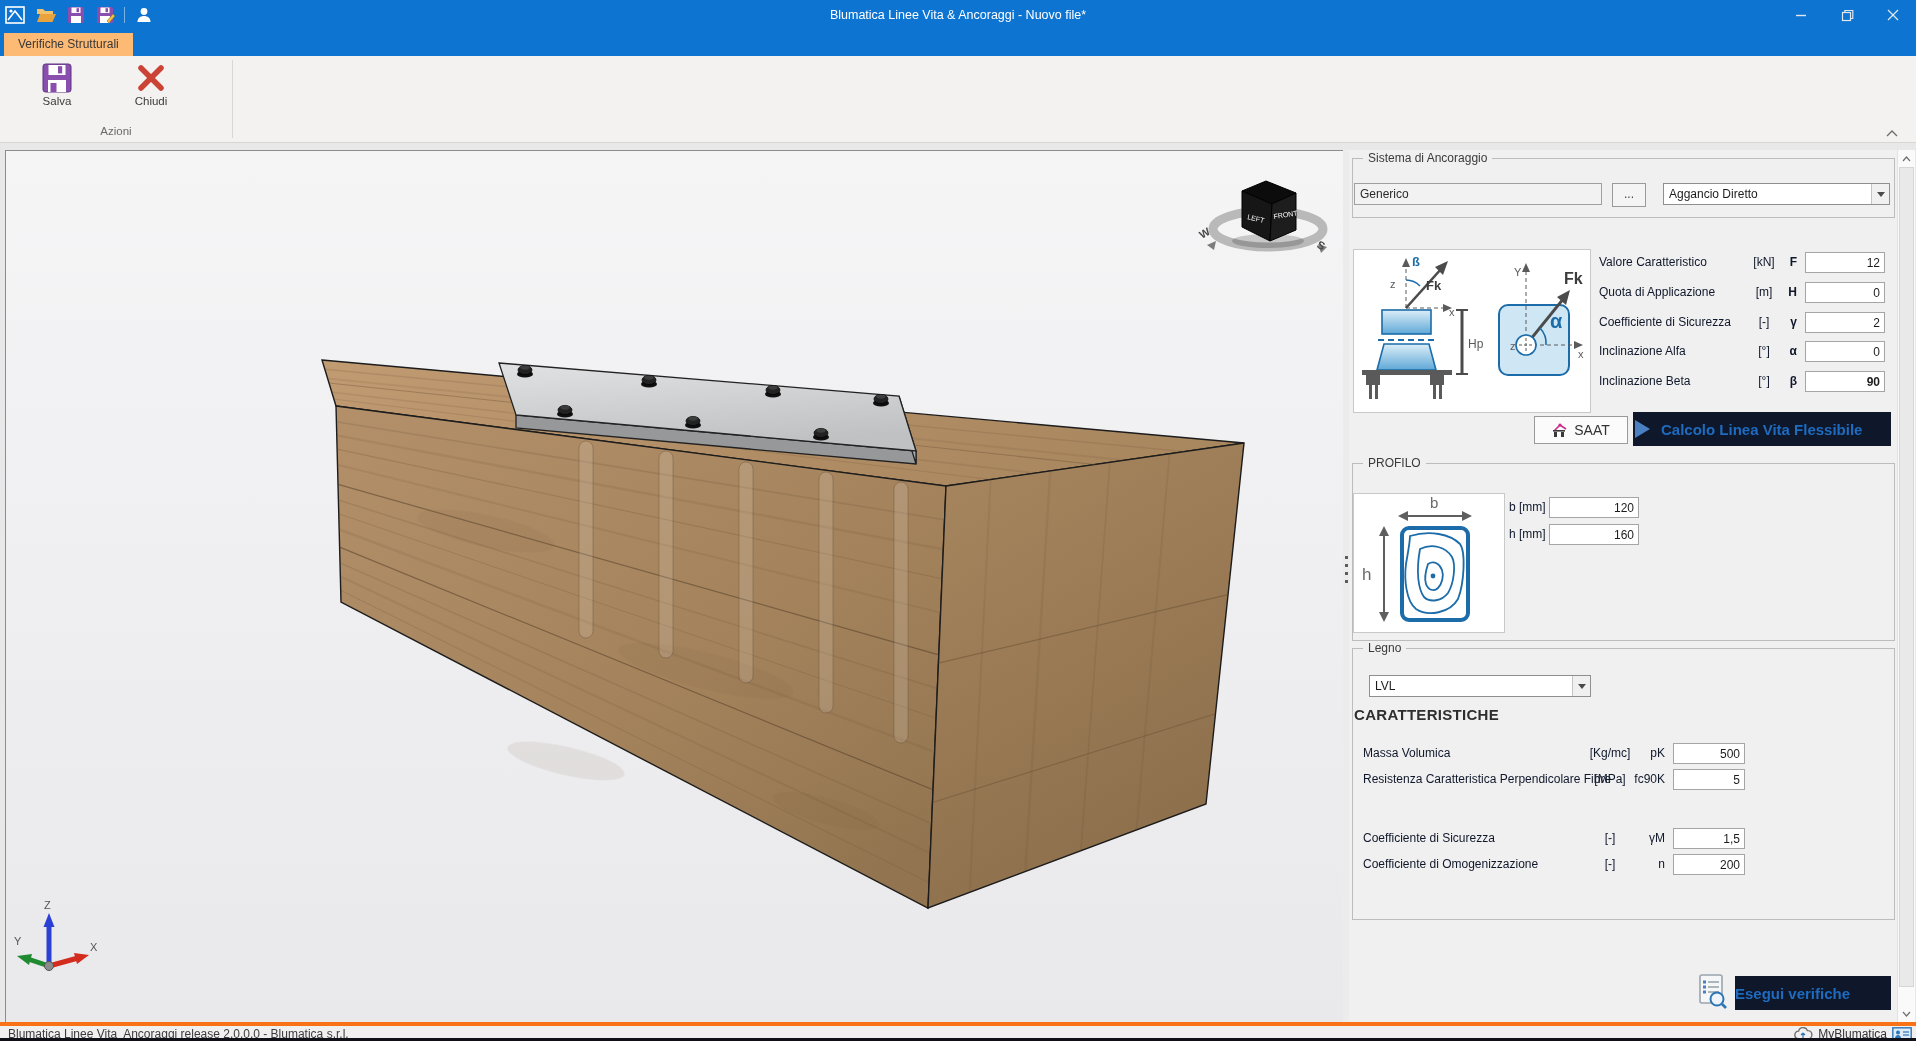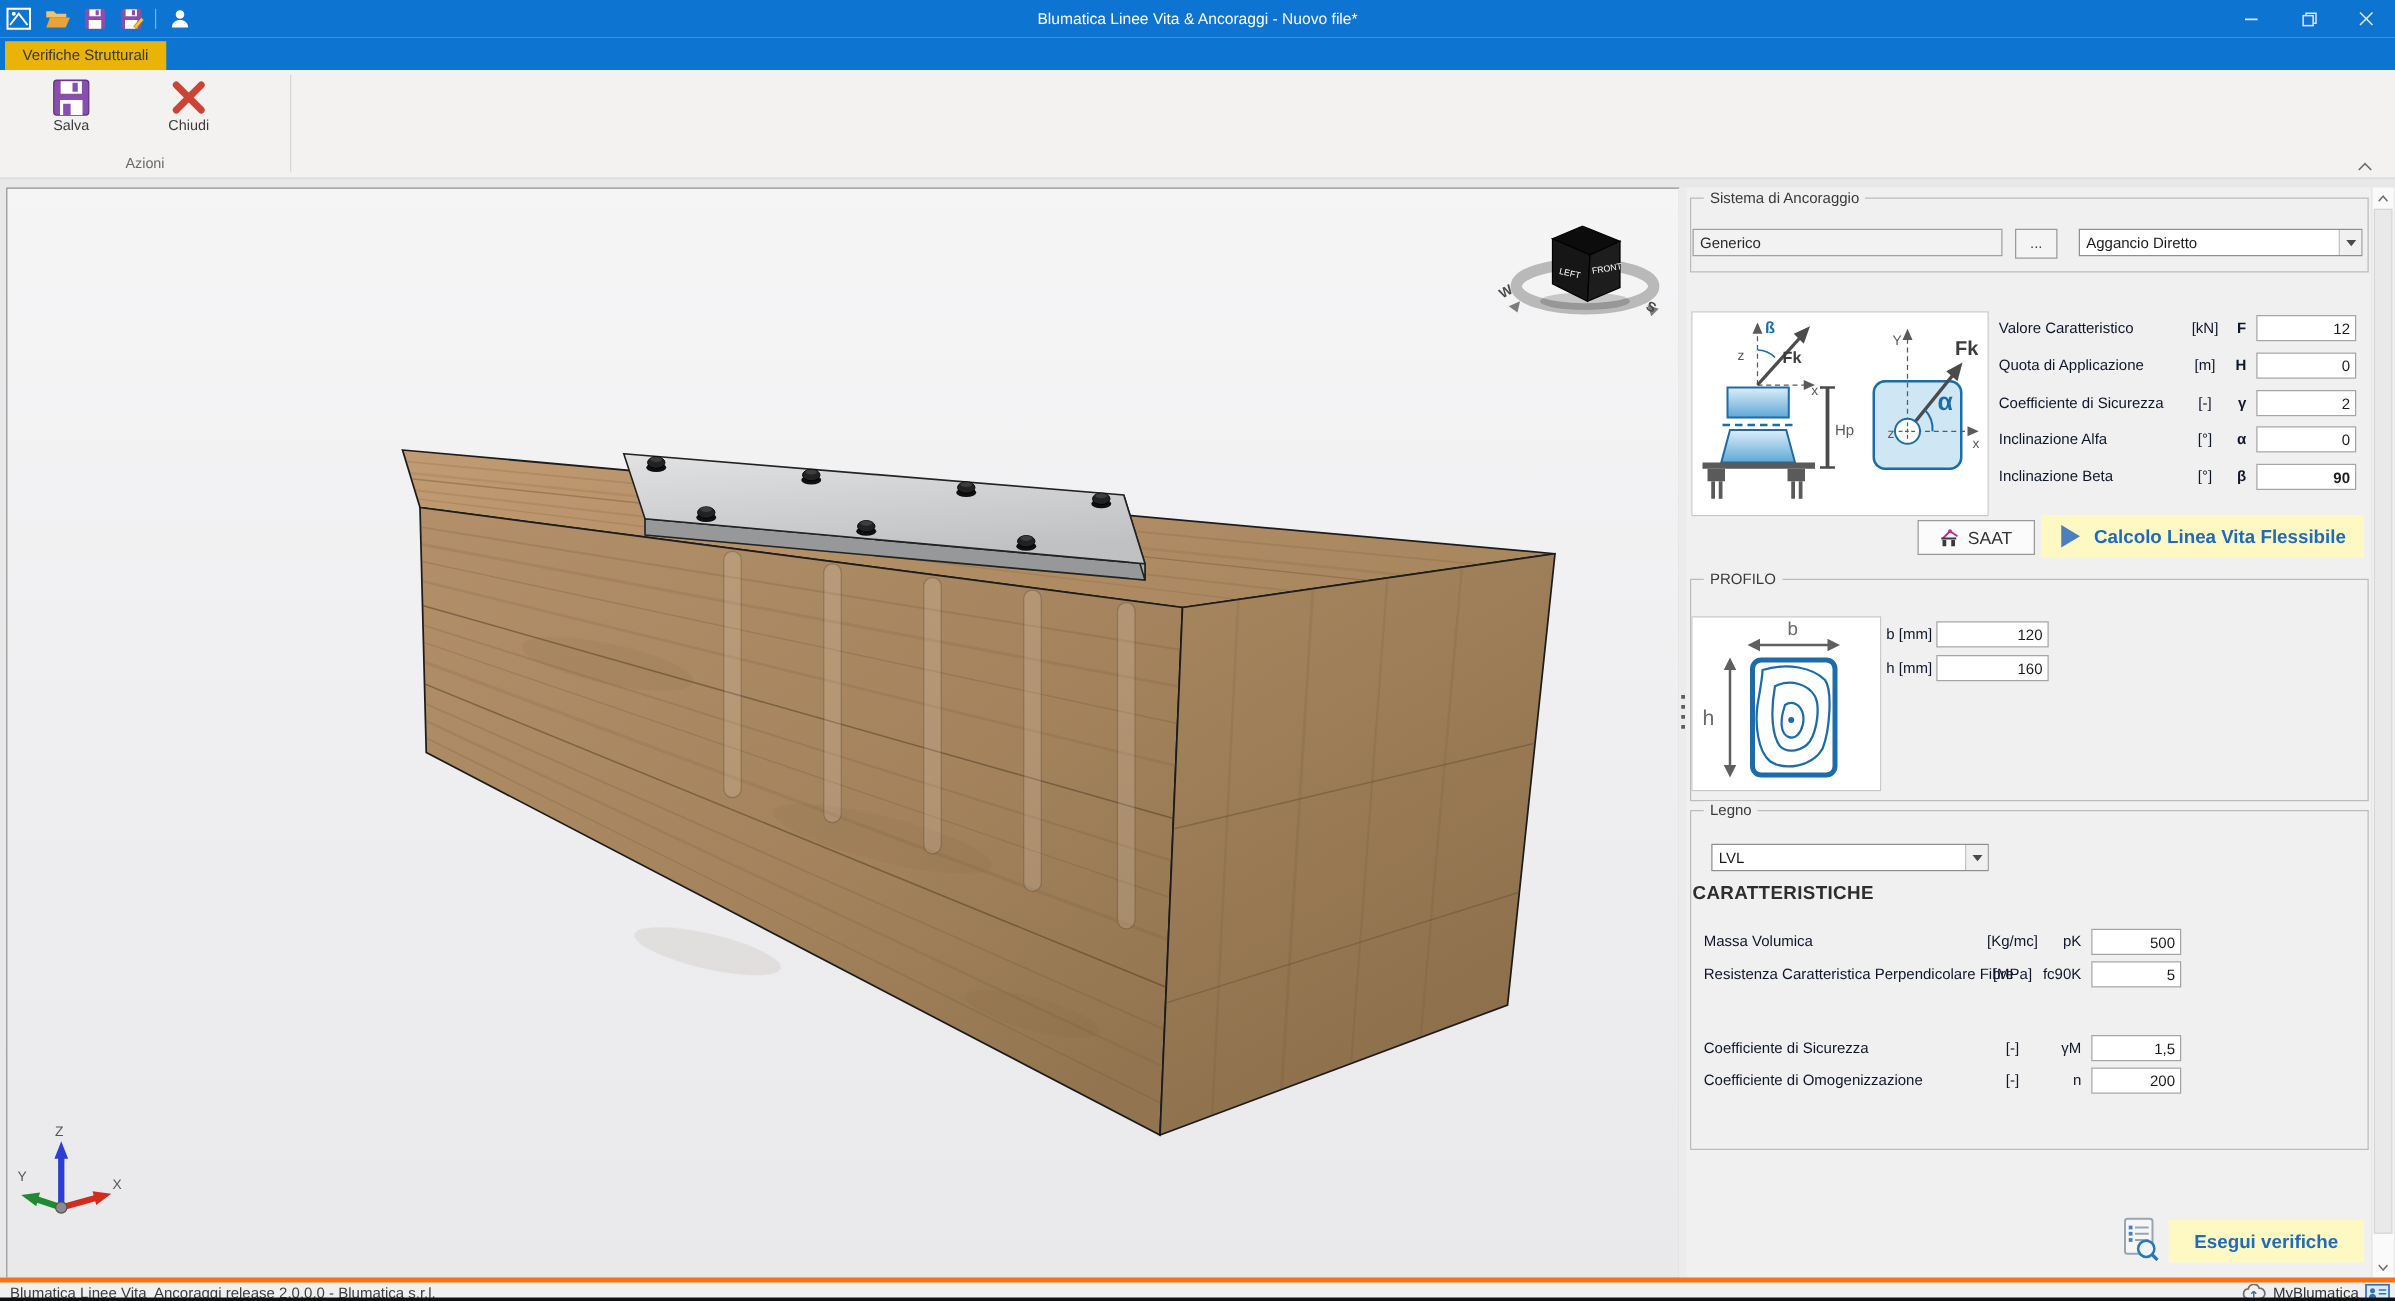--- a/index.html
+++ b/index.html
@@ -7,21 +7,21 @@
        font-family:"Liberation Sans", sans-serif;background:#e8e8e8;-webkit-font-smoothing:antialiased;}
   .abs{position:absolute;}
   
   #titlebar{left:0;top:0;width:1916px;height:30px;background:#0d74d1;}
   #qat{left:4px;top:4px;height:22px;display:flex;align-items:center;gap:9px;}
   #title-text{left:0;top:0;width:1916px;height:30px;text-align:center;line-height:30px;
               color:#fff;font-size:12.5px;}
   .winbtn{top:0;width:46px;height:30px;display:flex;align-items:center;justify-content:center;}
   
   #tabstrip{left:0;top:30px;width:1916px;height:26px;background:#0d74d1;}
-  #tab-active{left:4px;top:3px;height:23px;padding:0 14px;background:#eab308;color:#383838;
+  #tab-active{left:4px;top:3px;height:23px;padding:0 14px;background:#fdba74;color:#383838;
               font-size:12px;line-height:23px;}
   
   #ribbon{left:0;top:56px;width:1916px;height:86px;background:#f3f2f1;border-bottom:1px solid #d8d6d4;}
   .rbtn{top:4px;width:62px;height:66px;text-align:center;}
   .rbtn .ric{margin:2px auto 1px auto;width:32px;height:32px;}
   .rbtn .rlb{font-size:11.5px;color:#3b3b3b;}
   #ribbon-group-label{left:0;top:69px;width:232px;text-align:center;font-size:11.5px;color:#6a6a6a;}
   #ribbon-divider{left:232px;top:4px;width:1px;height:78px;background:#d9d7d5;}
   
   #viewport{left:5px;top:150px;width:1337px;height:871px;border:1px solid #8c8c8c;background:#f0f0f1;}
@@ -43,21 +43,21 @@
   .flat-input{position:absolute;height:22px;border:1px solid #a0a0a0;background:#f2f2f2;font-size:12px;
               padding:0 5px;box-sizing:border-box;font-family:inherit;color:#2a2a2a;}
   .btn-dots{position:absolute;height:22px;border:1px solid #9a9a9a;background:#f4f4f4;font-size:12px;
             color:#444;text-align:center;line-height:20px;}
   .combo{position:absolute;height:22px;border:1px solid #8f8f8f;background:#fff;box-sizing:border-box;}
   .combo .cval{position:absolute;left:5px;top:0;line-height:20px;font-size:12px;color:#1c1c1c;white-space:nowrap;}
   .combo .cbtn{position:absolute;right:0;top:0;bottom:0;width:17px;background:#f0f0f0;border-left:1px solid #c4c4c4;
                display:flex;align-items:center;justify-content:center;}
   .combo .carrow{width:0;height:0;border-left:4px solid transparent;border-right:4px solid transparent;
                  border-top:5px solid #4a4a4a;}
-  .link-row{position:absolute;background:#fef9c3;display:flex;align-items:center;justify-content:center;gap:10px;}
+  .link-row{position:absolute;background:#0f172a;display:flex;align-items:center;gap:10px;}
   .link-text{font-size:15px;font-weight:bold;color:#1e6bbf;white-space:nowrap;}
   #saat-btn{position:absolute;border:1px solid #9a9a9a;background:#fbfbfb;display:flex;align-items:center;
             justify-content:center;gap:6px;font-size:14px;color:#333;}
   #caratteristiche{position:absolute;font-size:15px;font-weight:bold;color:#2e2e2e;letter-spacing:.3px;}
   
   #scrollbar{left:1897px;top:150px;width:18px;height:872px;background:#fafafa;border-left:1px solid #e2e2e2;box-sizing:border-box;}
   .sb-arrow{position:absolute;left:0;width:17px;height:17px;display:flex;align-items:center;justify-content:center;}
   #sb-thumb{position:absolute;left:1px;top:17px;width:15px;height:820px;background:#e9e9e9;border:1px solid #d6d6d6;box-sizing:border-box;}
   
   #statusbar{left:0;top:1022px;width:1916px;height:16px;background:#f0f0f0;border-top:4px solid #f97316;}

